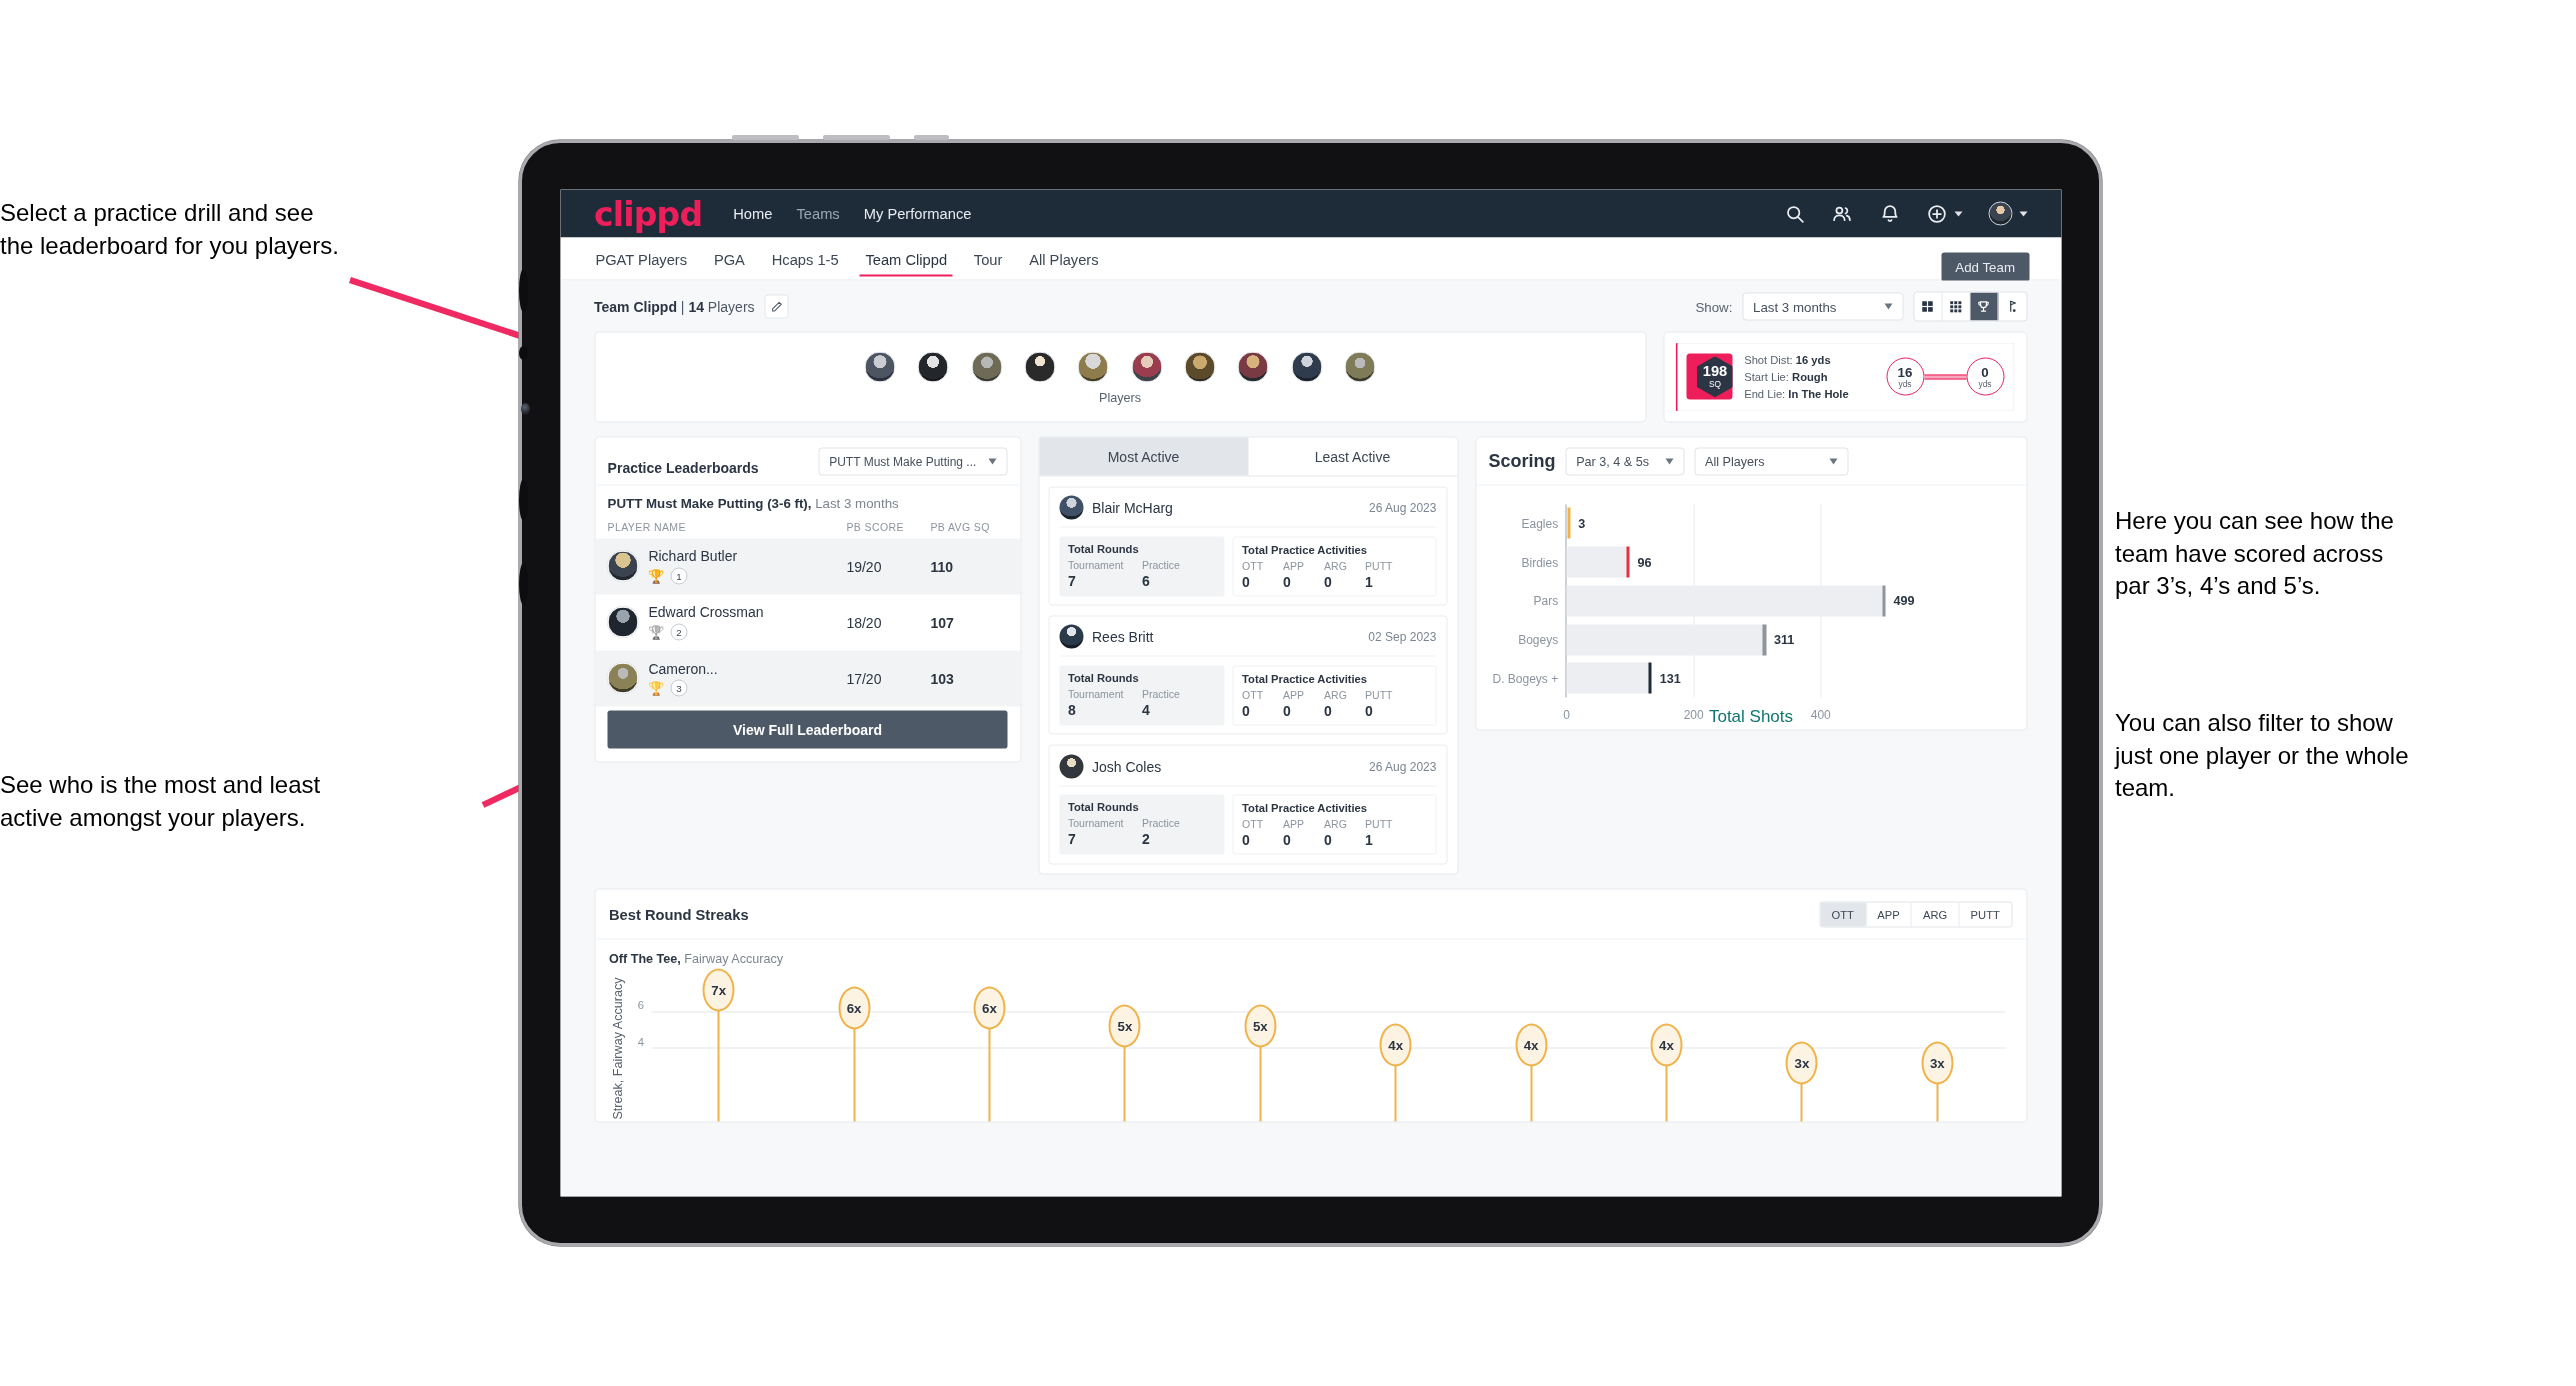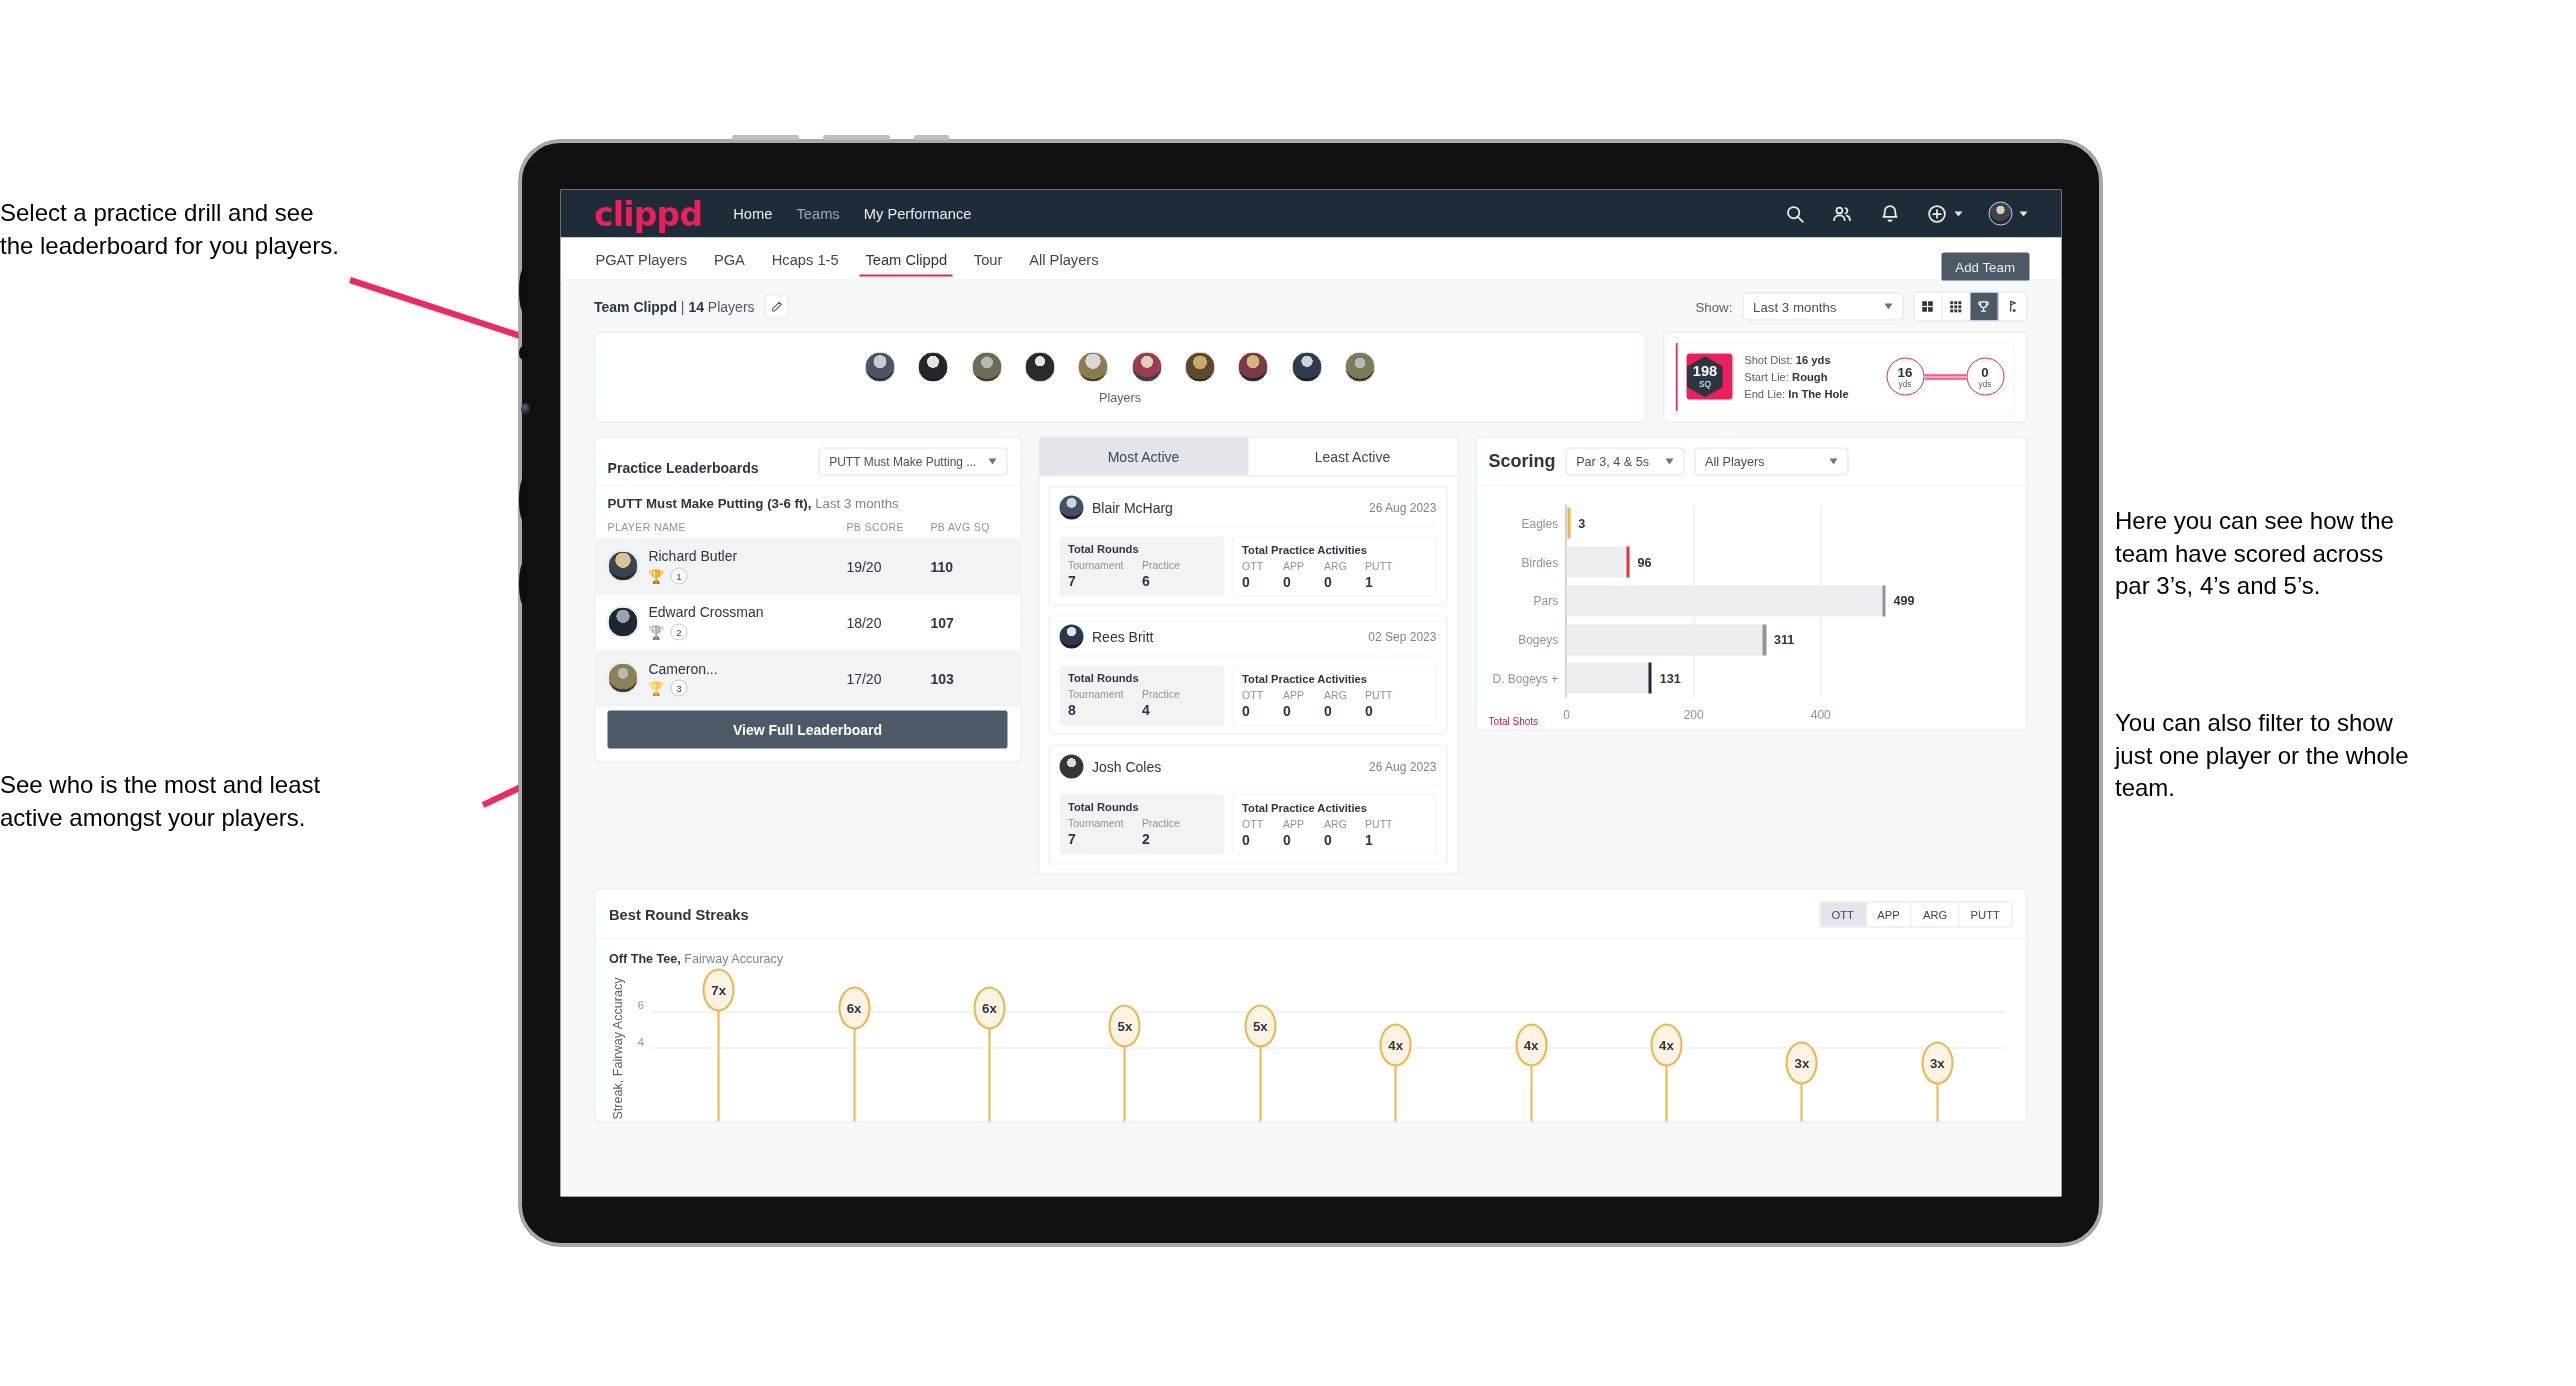--- a/index.html
+++ b/index.html
@@ -99,21 +99,21 @@
 
   
   .card { background:#fff; border:0.7px solid #e6e9ed; border-radius:4.2px; }
   .row1 { display:flex; gap:17px; padding: 2.8px 34px 0; align-items:stretch; }
   .players-card { flex: 1 1 auto; padding: 12.6px 14px 9.8px; display:flex; flex-direction:column; align-items:center; justify-content:center; }
   .avatars { display:flex; gap:22.4px; }
   .av { width:31px;height:31px;border-radius:50%;border:1.4px solid #e9ecef; }
   .players-lbl { font-size:12.6px;color:#58626f;margin-top:8.4px; }
   .shot-card { width: 364px; padding: 9.8px 11.2px; }
   .shot-inner { border:0.7px solid #eceff2; border-radius:2.8px; border-left:2.8px solid #ed1e5a; padding:8.4px 9.8px; display:flex; align-items:center; gap:11.2px; }
-  .hexwrap { width:46px;height:46px;background:#ed1e5a;border-radius:3.5px;display:flex;align-items:center;justify-content:flex-start; }
+  .hexwrap { width:46px;height:46px;background:#ed1e5a;border-radius:3.5px;display:flex;align-items:center;justify-content:flex-end; }
   .hex { width:36px;height:41px;background:#2b3543;display:flex;flex-direction:column;align-items:center;justify-content:center;
          clip-path: polygon(50% 0%,100% 25%,100% 75%,50% 100%,0% 75%,0% 25%); color:#fff; }
   .hex b { font-size:14.7px; line-height:1; }
   .hex i { font-style:normal; font-size:8.4px; line-height:1.5; }
   .shot-lines { font-size:11.2px; color:#58626f; line-height:1.5; }
   .shot-lines b { color:#2b3543; }
   .dumbbell { margin-left:auto; display:flex; align-items:center; }
   .dbl { width:38px;height:38px;border-radius:50%;border:1.4px solid #ed1e5a;background:#fff;
          display:flex;flex-direction:column;align-items:center;justify-content:center; }
   .dbl b { font-size:13.3px;color:#2b3543;line-height:1; }
@@ -176,21 +176,21 @@
   .sc-head .s2 { width:154px; }
   .chart { position:relative; height:231px; margin: 12.6px 12.6px 0 12.6px; }
   .plot { position:absolute; left:77px; right:91px; top:5.6px; bottom:32px; border-left:1.4px solid #9aa3ad; }
   .vgrid { position:absolute; top:0; bottom:0; width:0.7px; background:#e6e9ed; }
   .barrow { position:absolute; left:0; height:31px; display:flex; align-items:center; }
   .bar { height:31px; background:#eceef1; position:relative; }
   .bar .tip { position:absolute; right:-2.1px; top:0; width:3.5px; height:100%; }
   .bval { position:absolute; font-size:12.6px; font-weight:700; color:#2b3543; white-space:nowrap; }
   .ylbl { position:absolute; right:calc(100% + 8.4px); font-size:12px; color:#8b949f; white-space:nowrap; }
   .xtick { position:absolute; bottom:-24px; font-size:12px; color:#8b949f; transform:translateX(-50%); }
-  .xaxis-title { position:absolute; bottom:-1.4px; left:0; right:0; text-align:left; font-size:10px; color:#be185d; }
+  .xaxis-title { position:absolute; bottom:-1.4px; left:0; right:0; text-align:center; font-size:17px; color:#0f766e; }
 
   
   .row3 { padding: 14px 34px 0; }
   .st-head { display:flex; align-items:center; padding:11.2px 14px; border-bottom:0.7px solid #eef1f4; }
   .st-head h3 { font-size:14.7px; color:#2b3543; font-weight:700; }
   .segs { margin-left:auto; display:flex; border:0.7px solid #dfe3e8; border-radius:2.8px; overflow:hidden; background:#fff; }
   .seg { padding:6.3px 11.2px; font-size:11.2px; color:#3c4654; border-right:0.7px solid #e6e9ed; }
   .seg:last-child { border-right:none; }
   .seg.on { background:#e2e5e9; }
   .st-sub { padding: 11.2px 14px 0; font-size:12.6px; color:#7b8591; }

